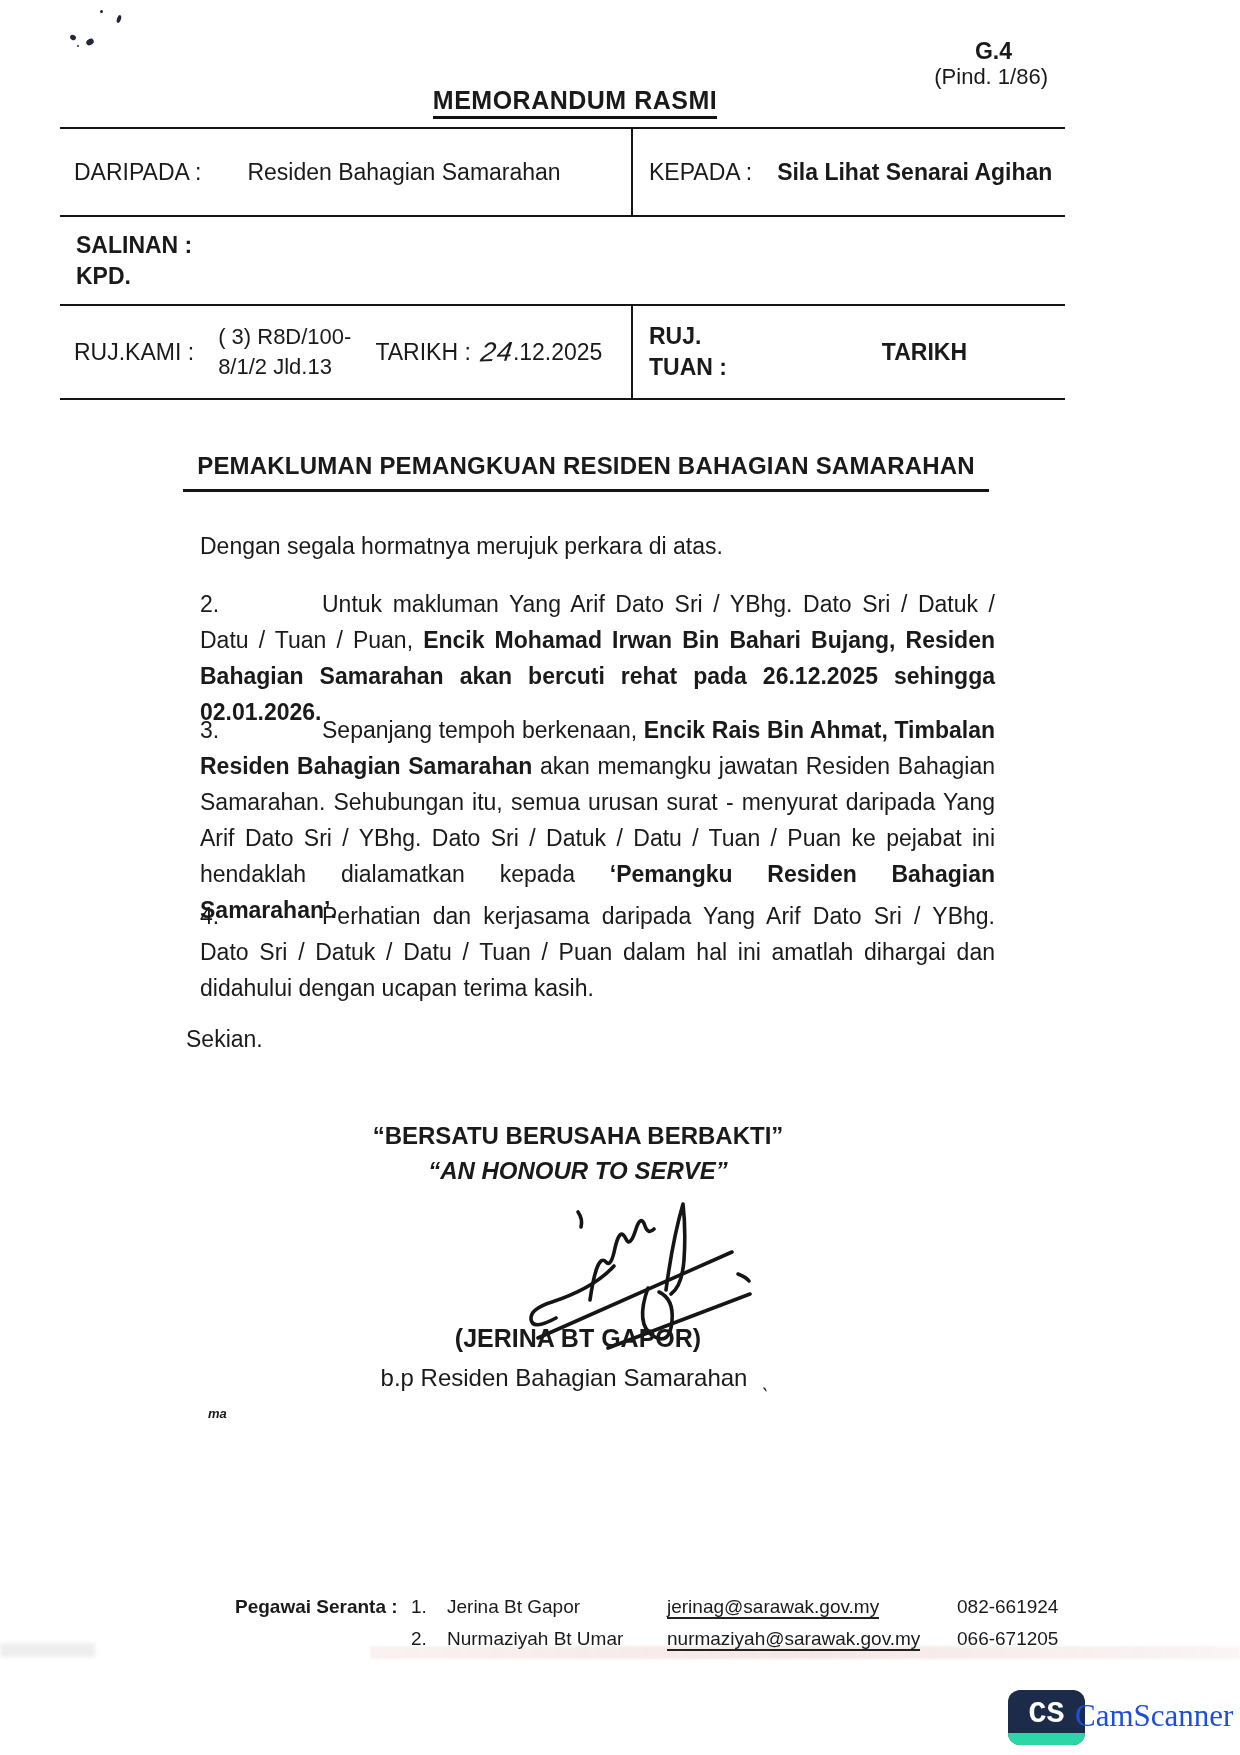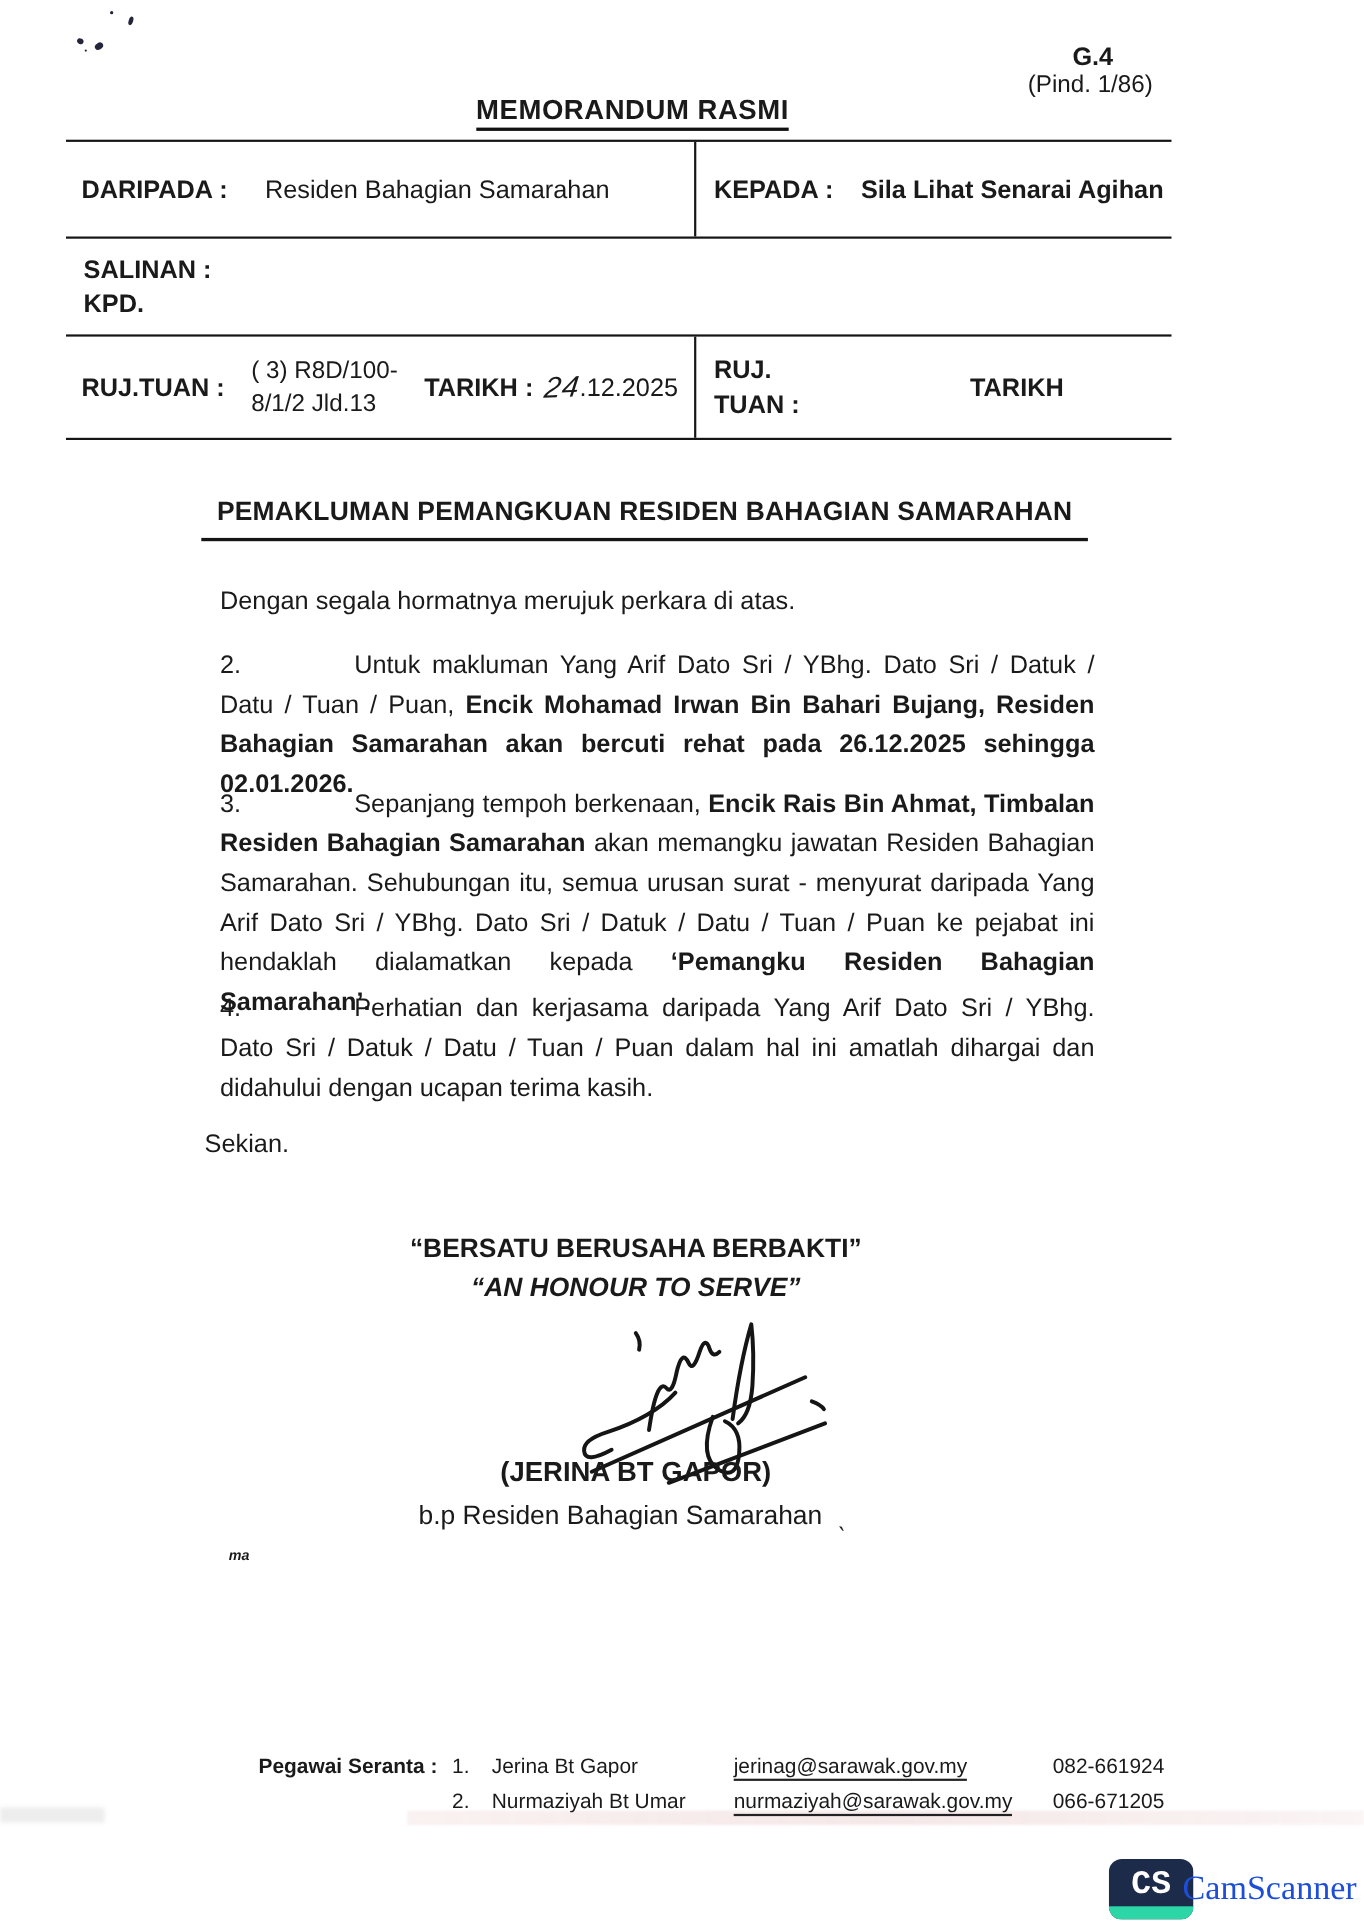--- a/index.html
+++ b/index.html
@@ -21,21 +21,21 @@
   .memo-title span{border-bottom:3px solid #111;padding-bottom:2px;}
 
   
   .memo-table{left:60px;top:127px;width:1005px;border-top:2.5px solid #151515;border-bottom:2.5px solid #151515;}
   .mrow{display:flex;border-bottom:2.5px solid #151515;}
   .mrow:last-child{border-bottom:none;}
   .mcell-l{width:573px;border-right:2px solid #151515;display:flex;align-items:center;
     padding-left:14px;box-sizing:border-box;}
   .mcell-r{flex:1;display:flex;align-items:center;padding-left:16px;box-sizing:border-box;}
   .r1{height:86px;} .r2{height:87px;} .r3{height:92px;}
-  .lbl{font-weight:700;font-size:23px;white-space:nowrap;}
+  .lbl{font-weight:400;font-size:23px;white-space:nowrap;}
   .val{font-size:23px;white-space:nowrap;}
   .val-b{font-weight:700;font-size:23px;white-space:nowrap;}
   .val-bi{font-weight:700;font-style:italic;font-size:23px;white-space:nowrap;}
   .two-line{font-size:22px;line-height:30px;}
   .two-line.bold{font-weight:700;font-size:23px;line-height:31px;}
   .hand{display:inline-block;font-style:italic;font-size:27px;transform:skewX(-9deg) rotate(-2deg);
     letter-spacing:1px;} .gap40{margin-left:25px;}
   .tarikh-wrap{margin-left:24px;display:flex;align-items:center;white-space:nowrap;}
   .tarikh-right{margin-left:auto;margin-right:98px;font-weight:700;font-size:23px;}
 
@@ -94,38 +94,38 @@
 <span class="speck" style="left:77px;top:45px;width:2px;height:2px;"></span>
 
 <div class="abs form-code">G.4</div>
 <div class="abs form-rev">(Pind. 1/86)</div>
 <div class="abs memo-title"><span>MEMORANDUM RASMI</span></div>
 
 <div class="abs memo-table">
   <div class="mrow r1">
     <div class="mcell-l">
       <span class="lbl">DARIPADA :</span>
-      <span class="val" style="margin-left:34px;">Residen Bahagian Samarahan</span>
+      <span class="val" style="margin-left:46px;">Residen Bahagian Samarahan</span>
     </div>
     <div class="mcell-r">
       <span class="lbl">KEPADA :</span>
       <span class="val-b gap40">Sila Lihat Senarai Agihan</span>
     </div>
   </div>
   <div class="mrow r2">
     <div class="mcell-r">
       <div class="two-line bold">
         <div>SALINAN :</div>
         <div>KPD.</div>
       </div>
     </div>
   </div>
   <div class="mrow r3">
     <div class="mcell-l">
-      <span class="lbl">RUJ.TUAN :</span>
+      <span class="lbl">RUJ.KAMI :</span>
       <div class="two-line" style="margin-left:24px;">
         <div>( 3) R8D/100-</div>
         <div>8/1/2 Jld.13</div>
       </div>
       <div class="tarikh-wrap">
         <span class="lbl">TARIKH :</span>
         <span class="hand" style="margin-left:10px;">24</span>
         <span class="val">.12.2025</span>
       </div>
     </div>

